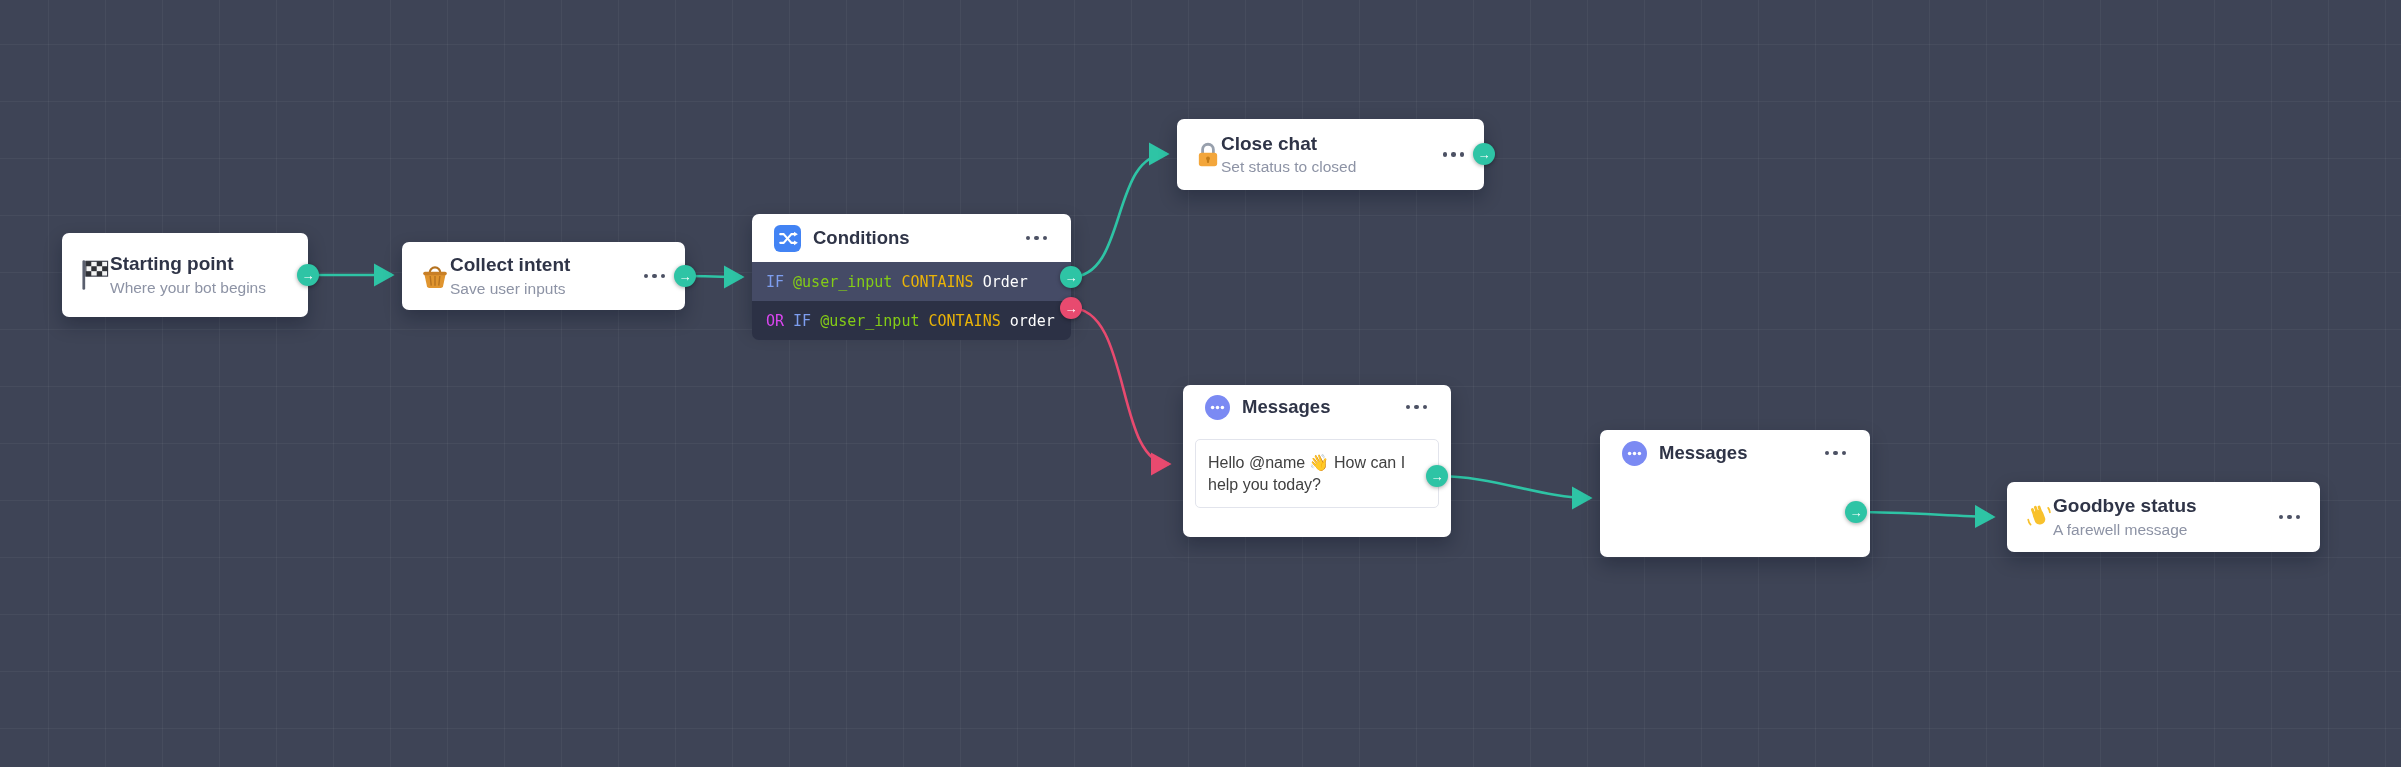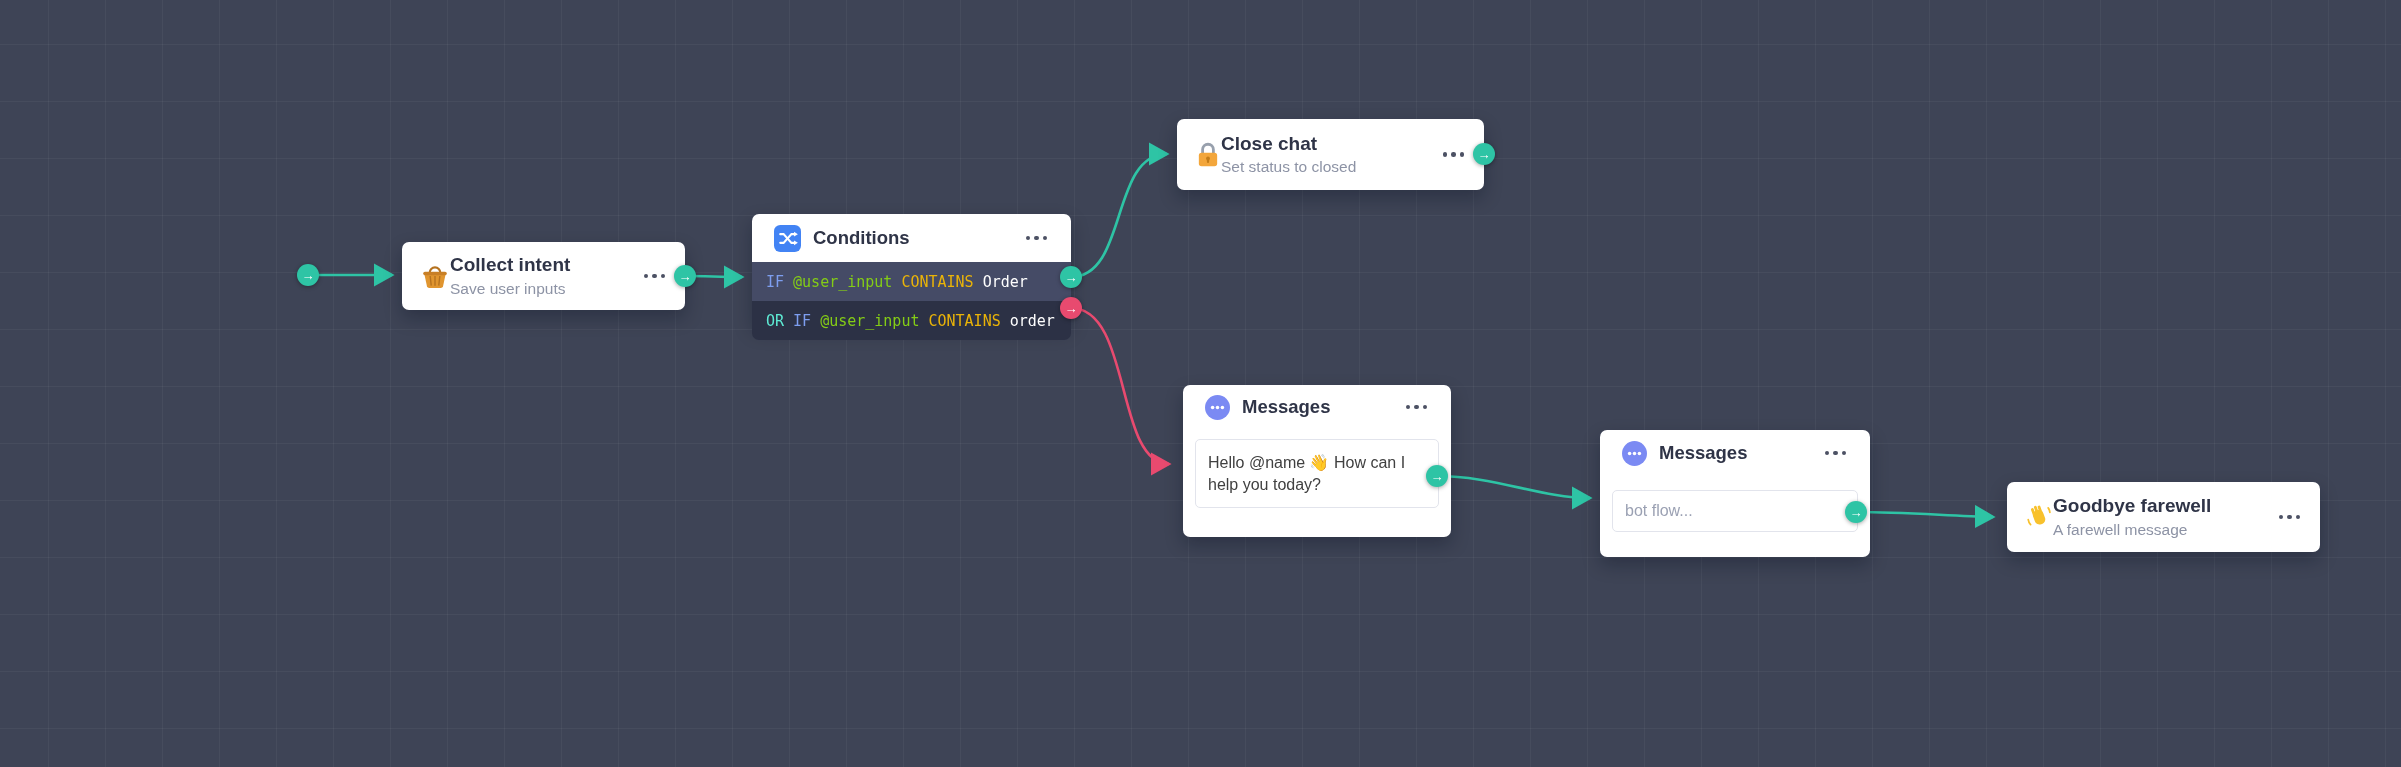--- a/index.html
+++ b/index.html
@@ -29,21 +29,21 @@
   .icon{flex:0 0 auto;display:flex;align-items:center;justify-content:center;}
   
   .cond-body{
     border-radius:0 0 7px 7px;overflow:hidden;
     font-family:"DejaVu Sans Mono",monospace;font-size:15px;
   }
   .cond-row{height:31px;display:flex;align-items:center;padding:4px 14px;background:#2c3145;}
   .cond-row.hl{background:#454b66;}
   .tk{margin-right:9px;white-space:pre;}
   .tk:empty{display:none;}
-  .tk-plain{color:#5eead4;}
+  .tk-plain{color:#d946ef;}
   .tk-kw{color:#7d9ef0;}
   .tk-var{color:#84cc16;}
   .tk-op{color:#eab308;}
   .tk-val{color:#ffffff;}
   
   .msg-box{
     margin:10px 12px 14px;border:1.5px solid #e2e4ec;border-radius:5px;
     padding:12px 12px;font-size:16px;color:#404040;line-height:1.35;
   }
   .flow-input{
@@ -77,20 +77,38 @@
       </marker>
     </defs>
     <path d="M 308 275 C 340 275 362 275 392 275" stroke="#2ec4a5" stroke-width="2.6" fill="none" marker-end="url(#arr-teal)"></path>
     <path d="M 685 276 C 708 276 718 277 742 277" stroke="#2ec4a5" stroke-width="2.6" fill="none" marker-end="url(#arr-teal)"></path>
     <path d="M 1071 277 C 1128 277 1110 154 1167 154" stroke="#2ec4a5" stroke-width="2.6" fill="none" marker-end="url(#arr-teal)"></path>
     <path d="M 1071 308 C 1132 308 1115 464 1169 464" stroke="#e84a6f" stroke-width="2.6" fill="none" marker-end="url(#arr-red)"></path>
     <path d="M 1437 476 C 1495 476 1540 498 1590 498" stroke="#2ec4a5" stroke-width="2.6" fill="none" marker-end="url(#arr-teal)"></path>
     <path d="M 1856 512 C 1905 512 1950 516 1993 517" stroke="#2ec4a5" stroke-width="2.6" fill="none" marker-end="url(#arr-teal)"></path>
   </svg>
 
+  <div class="node simple" style="left:62px;top:233px;width:246px;height:84px;">
+    <span class="icon">
+      <svg width="30" height="32" viewBox="0 0 26 28">
+        <rect x="2" y="1" width="2.4" height="26" rx="1.2" fill="#5a5f6e"></rect>
+        <rect x="5" y="2" width="19" height="13" fill="#f4f4f4" stroke="#3a3d49" stroke-width="1"></rect>
+        <rect x="5" y="2" width="4.75" height="4.33" fill="#2f3136"></rect>
+        <rect x="14.5" y="2" width="4.75" height="4.33" fill="#2f3136"></rect>
+        <rect x="9.75" y="6.33" width="4.75" height="4.33" fill="#2f3136"></rect>
+        <rect x="19.25" y="6.33" width="4.75" height="4.33" fill="#2f3136"></rect>
+        <rect x="5" y="10.66" width="4.75" height="4.34" fill="#2f3136"></rect>
+        <rect x="14.5" y="10.66" width="4.75" height="4.34" fill="#2f3136"></rect>
+      </svg>
+    </span>
+    <div class="txt" style="width:160px;">
+      <div class="title">Starting point</div>
+      <div class="subtitle">Where your bot begins</div>
+    </div>
+  </div>
   <div class="port teal" style="left:297px;top:264px;">
       <span>→</span>
     </div>
 
   <div class="node simple" style="left:402px;top:242px;width:283px;height:68px;">
     <span class="icon">
       <svg width="30" height="28" viewBox="0 0 28 26">
         <path d="M9 10 a5 5 0 0 1 10 0" fill="none" stroke="#b5721f" stroke-width="2"></path>
         <path d="M4 11 h20 l-2.5 11.5 a2.2 2.2 0 0 1 -2.1 1.7 h-10.8 a2.2 2.2 0 0 1 -2.1 -1.7 z" fill="#e0952f"></path>
         <path d="M9.5 13 l1 9 M14 13 v9 M18.5 13 l-1 9" stroke="#b5721f" stroke-width="1.3" fill="none"></path>
@@ -213,40 +231,39 @@
           <circle cx="16.7" cy="12" r="1.7" fill="#fff"></circle>
         </svg>
       </span>
       <div class="title">Messages</div>
       <span class="menu">
           <i></i>
           <i></i>
           <i></i>
         </span>
     </div>
-    <input class="flow-input" type="text" placeholder="bot flow..." style="">
   </div>
   <div class="port teal" style="left:1845px;top:501px;">
       <span>→</span>
     </div>
 
   <div class="node simple" style="left:2007px;top:482px;width:313px;height:70px;">
     <span class="icon">
       <svg width="28" height="28" viewBox="0 0 26 26">
         <g transform="rotate(-20 13 13)">
           <rect x="8" y="6.5" width="10" height="13.5" rx="4.5" fill="#f8c12c"></rect>
           <rect x="8.3" y="3" width="2.6" height="8" rx="1.3" fill="#f8c12c"></rect>
           <rect x="11.6" y="2" width="2.6" height="8" rx="1.3" fill="#f8c12c"></rect>
           <rect x="14.9" y="3" width="2.6" height="8" rx="1.3" fill="#f8c12c"></rect>
         </g>
         <path d="M3 15.5 a7.5 7.5 0 0 0 2.2 4.5 M21.5 4.5 a7.5 7.5 0 0 1 1.6 4.2" stroke="#f8c12c" stroke-width="1.6" fill="none" stroke-linecap="round"></path>
       </svg>
     </span>
     <div class="txt">
-      <div class="title">Goodbye farewell</div>
+      <div class="title">Goodbye status</div>
       <div class="subtitle">A farewell message</div>
     </div>
     <span class="menu">
         <i></i>
         <i></i>
         <i></i>
       </span>
   </div>
 
 </div>

